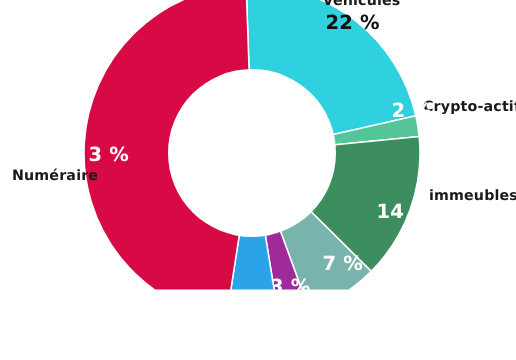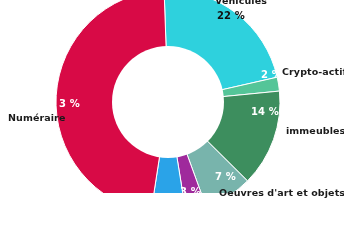--- a/index.html
+++ b/index.html
@@ -32,21 +32,21 @@
     font-size: 9.5px;
     font-weight: bold;
     color: #1a1a1a;
     white-space: nowrap;
     letter-spacing: 0.1px;
     line-height: 11px;
   }
   .val {
     position: absolute;
     font-family: "DejaVu Sans", "Liberation Sans", sans-serif;
-    font-size: 10px;
+    font-size: 13px;
     font-weight: bold;
     color: #ffffff;
     white-space: nowrap;
     letter-spacing: 0.1px;
     line-height: 11px;
   }
   .val.dark {
     color: #111111;
   }
 </style>
@@ -69,24 +69,23 @@
     <circle cx="168" cy="102" r="56" fill="#ffffff"></circle>
   </svg>
 
   <div class="lbl" style="left:215px; top:-5px;">Véhicules</div>
   <div class="val dark" style="left:217px; top:10px;">22 %</div>
 
   <div class="lbl" style="left:282px; top:66px;">Crypto-actifs</div>
   <div class="val" style="left:261px; top:69px;">2 %</div>
 
   <div class="lbl" style="left:286px; top:125px;">immeubles</div>
-  <div class="val" style="left:251px; top:106px;">14 %</div>
+  <div class="val" style="left:251px; top:136px;">14 %</div>
 
   <div class="lbl" style="left:8px; top:112px;">Numéraire</div>
   <div class="val" style="left:59px; top:98px;">3 %</div>
 
   <div class="val" style="left:215px; top:171px;">7 %</div>
 
   <div class="val" style="left:180px; top:186px;">3 %</div>
 
-  <div class="lbl" style="left:219px; top:187px;">Oeuvres d'art et objets</div>
 
 </div>
 
 </body></html>

